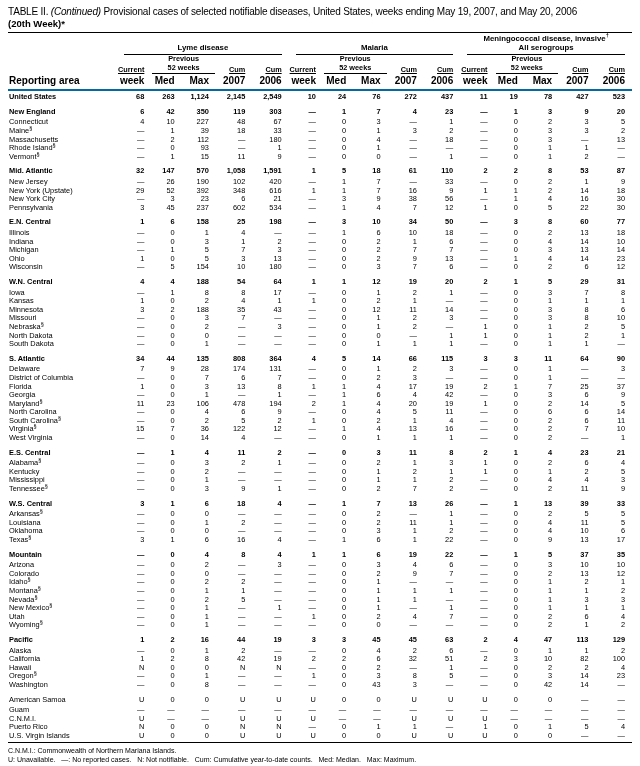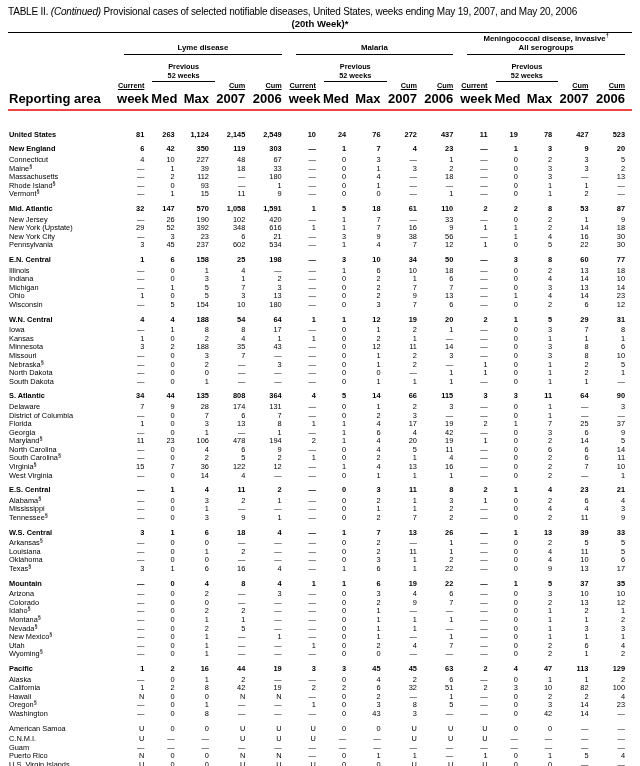--- a/index.html
+++ b/index.html
@@ -1,36 +1,36 @@
 <!DOCTYPE html>
 <html><head>
 <meta charset="utf-8">
 <style>
   html,body { margin:0; padding:0; background:#fff; color:#000; }
   body { width:640px; height:766px; overflow:hidden; font-family:"Liberation Sans", sans-serif; }
   .page { padding:6px 8px 0 8px; }
   .title { font-size:10px; font-weight:normal; line-height:1.2; letter-spacing:-0.2px; white-space:nowrap; }
   .title .bi { font-style:italic; }
-  .title2 { font-size:9.5px; font-weight:bold; line-height:1.2;text-align:center; }
+  .title2 { font-size:9.5px; font-weight:bold; line-height:1.2; }
   .toprule { border-bottom:1.5px solid #000; margin-top:3px; }
   table { border-collapse:collapse; table-layout:fixed; width:624px; }
   col.c-label { width:108px; }
   col.c-cw { width:34px; } col.c-med { width:30px; } col.c-max { width:34px; } col.c-cum { width:36px; }
   thead th { font-weight:bold; padding:0; vertical-align:bottom; }
   tr.h1 th.grp .gl { border-bottom:1px solid #000; margin:0 7px; padding:2px 0 1px 0; text-align:center; font-size:7.8px; line-height:1.15; }
   tr.h2 th { font-size:7.3px; }
-  tr.h2 .pb { border-bottom:1px solid #000; margin:8px 1px; text-align:center; line-height:1.2; padding-bottom:0.5px; }
+  tr.h2 .pb { border-bottom:1px solid #000; margin:0 1px; text-align:center; line-height:1.2; padding-bottom:0.5px; }
   th.hr { text-align:right; padding-right:7px; font-size:7.3px; line-height:1.2;text-decoration:underline; }
-  tr.h3 th { border-bottom:2px solid #ef4444; font-size:13px; text-align:right; padding:1px 7px 2px 0; line-height:1.2; }
+  tr.h3 th { border-bottom:2px solid #0369a1; font-size:10px; text-align:right; padding:1px 7px 2px 0; line-height:1.2; }
   tr.h3 th.areah { text-align:left; padding-left:1px; padding-right:0; }
   tbody td { font-size:7.4px; line-height:8.6px; height:8.6px; text-align:right; padding:0 7px 0 0; white-space:nowrap; overflow:visible; }
   tbody td.area { text-align:left; padding:0 0 0 1px; }
   tbody tr.bold td { font-weight:bold; }
   tbody tr.gap td { padding-top:4px; height:12.6px; }
-  tbody tr:first-child td { padding-top:20px; }
+  tbody tr:first-child td { padding-top:2px; }
   sup { font-size:5.5px; line-height:0; vertical-align:super; }
   .botrule { border-bottom:1.5px solid #000; margin-top:2px; }
   .footnotes { margin-top:2.5px; font-size:7px; line-height:1.3; }
   .fn { white-space:pre-wrap; }
   .fn sup { font-size:5px; }
 </style>
 </head>
 <body>
 
 <div class="page">
@@ -128,21 +128,21 @@
         <th>week</th>
         <th>Med</th>
         <th>Max</th>
         <th>2007</th>
         <th>2006</th>
       </tr>
     </thead>
     <tbody>
         <tr class="bold">
           <td class="area">United States</td>
-          <td>81</td>
+          <td>68</td>
           <td>263</td>
           <td>1,124</td>
           <td>2,145</td>
           <td>2,549</td>
           <td>10</td>
           <td>24</td>
           <td>76</td>
           <td>272</td>
           <td>437</td>
           <td>11</td>
@@ -811,20 +811,38 @@
           <td>2</td>
           <td>1</td>
           <td>3</td>
           <td>1</td>
           <td>0</td>
           <td>2</td>
           <td>6</td>
           <td>4</td>
         </tr>
         <tr>
+          <td class="area">Kentucky</td>
+          <td>—</td>
+          <td>0</td>
+          <td>2</td>
+          <td>—</td>
+          <td>—</td>
+          <td>—</td>
+          <td>0</td>
+          <td>1</td>
+          <td>2</td>
+          <td>1</td>
+          <td>1</td>
+          <td>0</td>
+          <td>1</td>
+          <td>2</td>
+          <td>5</td>
+        </tr>
+        <tr>
           <td class="area">Mississippi</td>
           <td>—</td>
           <td>0</td>
           <td>1</td>
           <td>—</td>
           <td>—</td>
           <td>—</td>
           <td>0</td>
           <td>1</td>
           <td>1</td>
@@ -1225,50 +1243,50 @@
           <td>0</td>
           <td>U</td>
           <td>U</td>
           <td>U</td>
           <td>0</td>
           <td>0</td>
           <td>—</td>
           <td>—</td>
         </tr>
         <tr>
+          <td class="area">Guam</td>
+          <td>—</td>
+          <td>—</td>
+          <td>—</td>
+          <td>—</td>
+          <td>—</td>
+          <td>—</td>
+          <td>—</td>
+          <td>—</td>
+          <td>—</td>
+          <td>—</td>
+          <td>—</td>
+          <td>—</td>
+          <td>—</td>
+          <td>—</td>
+          <td>—</td>
+        </tr>
+        <tr>
           <td class="area">C.N.M.I.</td>
           <td>U</td>
           <td>—</td>
           <td>—</td>
           <td>U</td>
           <td>U</td>
           <td>U</td>
           <td>—</td>
           <td>—</td>
           <td>U</td>
           <td>U</td>
           <td>U</td>
-          <td>—</td>
-          <td>—</td>
-          <td>—</td>
-          <td>—</td>
-        </tr>
-        <tr>
-          <td class="area">Guam</td>
-          <td>—</td>
-          <td>—</td>
-          <td>—</td>
-          <td>—</td>
-          <td>—</td>
-          <td>—</td>
-          <td>—</td>
-          <td>—</td>
-          <td>—</td>
-          <td>—</td>
-          <td>—</td>
           <td>—</td>
           <td>—</td>
           <td>—</td>
           <td>—</td>
         </tr>
         <tr>
           <td class="area">Puerto Rico</td>
           <td>N</td>
           <td>0</td>
           <td>0</td>

